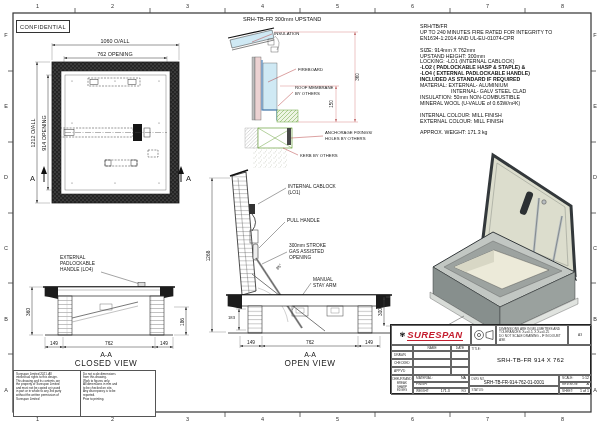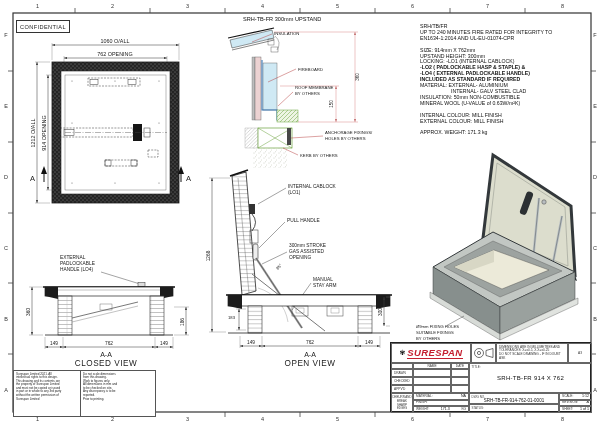--- a/index.html
+++ b/index.html
@@ -473,21 +473,21 @@
       <div>Do not scale dimensions</div>
       <div>from this drawing.</div>
       <div>Work to figures only.</div>
       <div>All dimensions in mm and</div>
       <div>to be checked on site.</div>
       <div>Any discrepancy is to be</div>
       <div>reported.</div>
       <div>Prior to printing.</div>
     </div>
 
-  <div id="titleblock" class="abs" style="left:390px;top:342px;width:201px;height:70px;">
+  <div id="titleblock" class="abs" style="left:390px;top:324px;width:201px;height:70px;">
 
     <div class="cell" id="tb-logo" style="left:0;top:0;width:80px;height:20px;">
       <span class="flower">✾</span>
       <span class="logotext">SURESPAN</span>
     </div>
     <div class="cell tb-center" style="left:80px;top:0;width:25px;height:20px;">
       <svg width="22" height="12" viewBox="0 0 22 12">
         <circle cx="6" cy="6" r="4.5" fill="none" stroke="#333" stroke-width="0.7"></circle>
         <circle cx="6" cy="6" r="1.6" fill="none" stroke="#333" stroke-width="0.7"></circle>
         <polygon points="13,3.5 20,1.5 20,10.5 13,8.5" fill="none" stroke="#333" stroke-width="0.7"></polygon>

